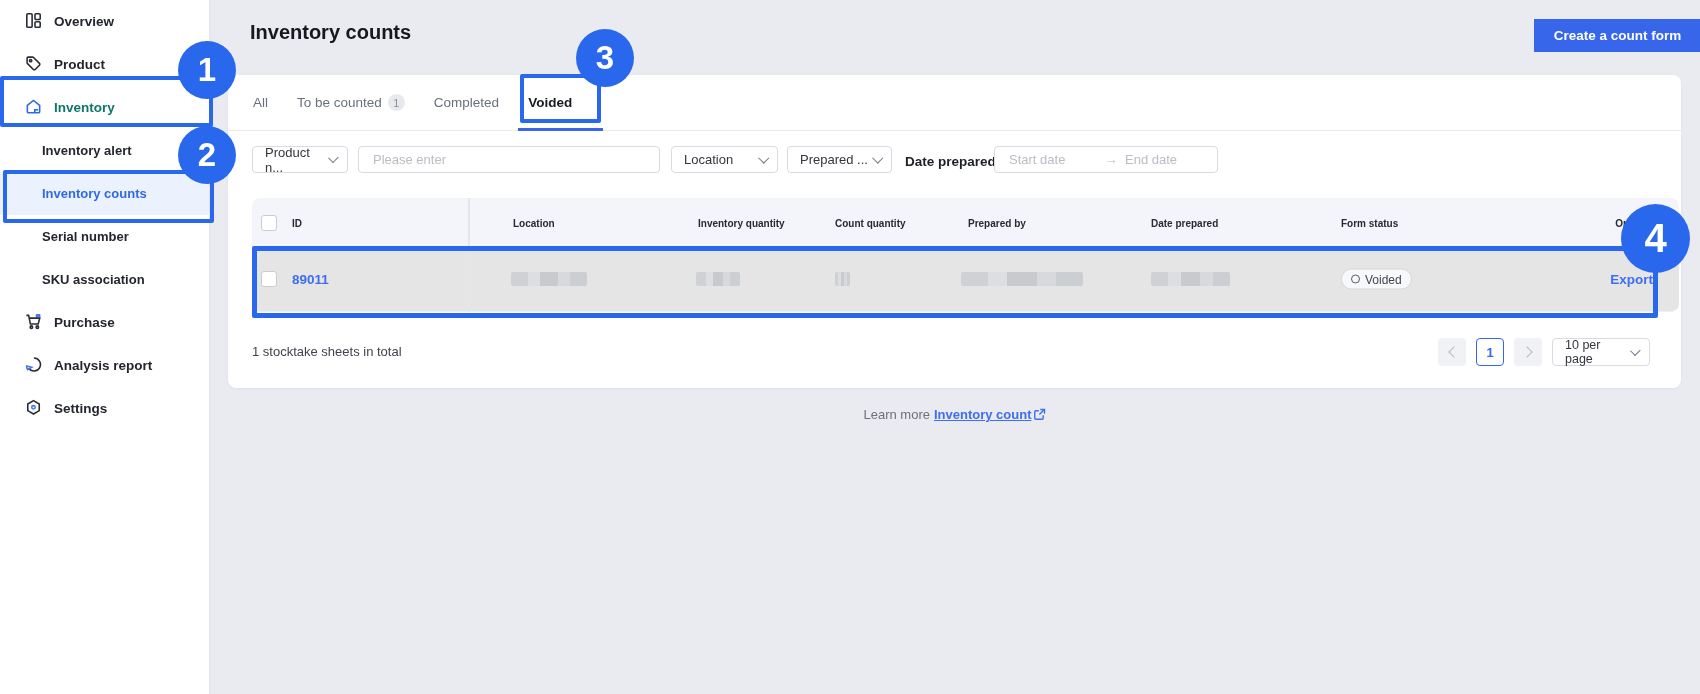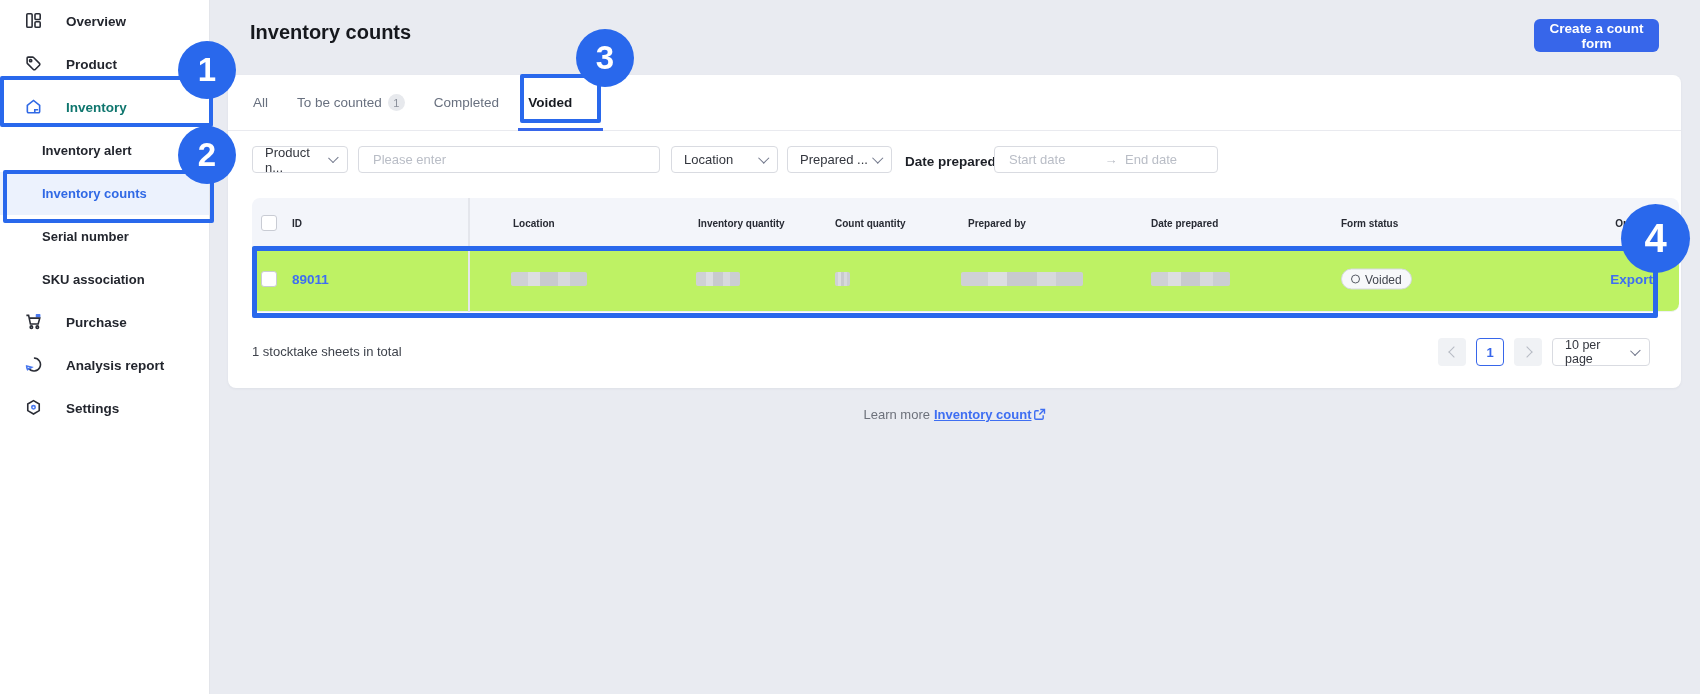--- a/index.html
+++ b/index.html
@@ -1,29 +1,29 @@
 <!DOCTYPE html>
 <html><head>
 <meta charset="utf-8">
 <style>
   html,body{margin:0;padding:0;background:#e9ebf1;font-family:"Liberation Sans",sans-serif;}
   .stage{position:relative;width:1700px;height:694px;background:#e9ebf1;overflow:hidden;}
 
   
   .sidebar{position:absolute;left:0;top:0;width:210px;height:694px;background:#fff;border-right:1px solid #e3e5ea;box-sizing:border-box;}
-  .nav-item{height:43px;display:flex;align-items:center;gap:24px;padding-left:25px;font-size:13.5px;font-weight:600;color:#23262e;cursor:pointer;}
+  .nav-item{height:43px;display:flex;align-items:center;gap:12px;padding-left:25px;font-size:13.5px;font-weight:600;color:#23262e;cursor:pointer;}
   .nav-item.sub{padding-left:42px;font-size:13px;}
   .nav-item.active{color:#0f766e;}
   .nav-item.selected{background:#ecf2fd;color:#3069e5;}
   .nav-item svg{flex:0 0 auto;}
 
   
   .page-title{position:absolute;left:250px;top:21px;font-size:20px;font-weight:700;color:#16181d;}
-  .create-btn{position:absolute;left:1534px;top:19px;width:125px;height:33px;background:#3766ea;color:#fff;
-    border:none;border-radius:6px;font-size:13.5px;font-weight:600;font-family:inherit;cursor:pointer;}
+  .create-btn{position:absolute;left:1534px;top:19px;width:167px;height:33px;background:#3766ea;color:#fff;
+    border:none;border-radius:0;font-size:13.5px;font-weight:600;font-family:inherit;cursor:pointer;}
 
   
   .card{position:absolute;left:228px;top:75px;width:1453px;height:313px;background:#fff;border-radius:8px;
     box-shadow:0 1px 3px rgba(20,30,60,.05);}
   .tabs{position:absolute;left:0;top:0;right:0;height:56px;border-bottom:1px solid #e9eaef;
     display:flex;align-items:center;gap:29px;padding-left:25px;box-sizing:border-box;}
   .tab{font-size:13.5px;color:#68707f;display:flex;align-items:center;gap:6px;cursor:pointer;}
   .tab.active{color:#171a20;font-weight:700;}
   .tab-badge{width:17px;height:17px;border-radius:50%;background:#e7e9ed;color:#8a8f9a;font-size:11px;
     display:flex;align-items:center;justify-content:center;font-weight:400;}
@@ -43,21 +43,21 @@
   .f-prepared{left:559px;width:105px;}
   .f-datelabel{position:absolute;left:677px;top:71px;height:31px;display:flex;align-items:center;
     font-size:13.5px;font-weight:600;color:#1d2027;}
   .f-daterange{left:766px;width:224px;padding:0 12px;}
   .f-daterange input.start{width:88px;}
   .range-arrow{color:#b9bdc6;font-size:13px;width:24px;text-align:center;flex:0 0 auto;}
 
   
   .table{position:absolute;left:24px;top:123px;width:1427px;height:114px;}
   .thead{position:absolute;left:0;top:0;right:0;height:49px;background:#f3f5fa;border-radius:8px 8px 0 0;}
-  .trow{position:absolute;left:0;top:49px;right:0;height:65px;background:#bef264;border-bottom:1px solid #eef0f4;
+  .trow{position:absolute;left:0;top:49px;right:0;height:65px;background:#e5e5e5;border-bottom:1px solid #eef0f4;
     border-radius:0 0 8px 8px;box-sizing:border-box;}
   .vc{position:absolute;top:50%;transform:translateY(-50%);}
   .hcell{font-size:10px;font-weight:600;color:#272a33;white-space:nowrap;}
   .checkbox{width:16px;height:16px;border:1.5px solid #c9ccd4;border-radius:3px;background:#fff;box-sizing:border-box;cursor:pointer;}
   .col-divider{position:absolute;left:216px;top:0;width:2px;height:114px;background:#e4e6ec;
     box-shadow:6px 0 8px -4px rgba(0,0,0,.07);}
   .id-link,.export-link{font-size:13.5px;font-weight:600;color:#3e6ef2;text-decoration:none;cursor:pointer;}
   .blur{height:14px;border-radius:2px;
     background:linear-gradient(90deg,#cfd1d5 0 22%,#dcdee1 22% 38%,#c8cace 38% 62%,#d7d9dc 62% 78%,#cbced2 78% 100%);}
   .status-badge{height:21px;border:1px solid #d5d8de;border-radius:11px;background:#f7f8fa;

